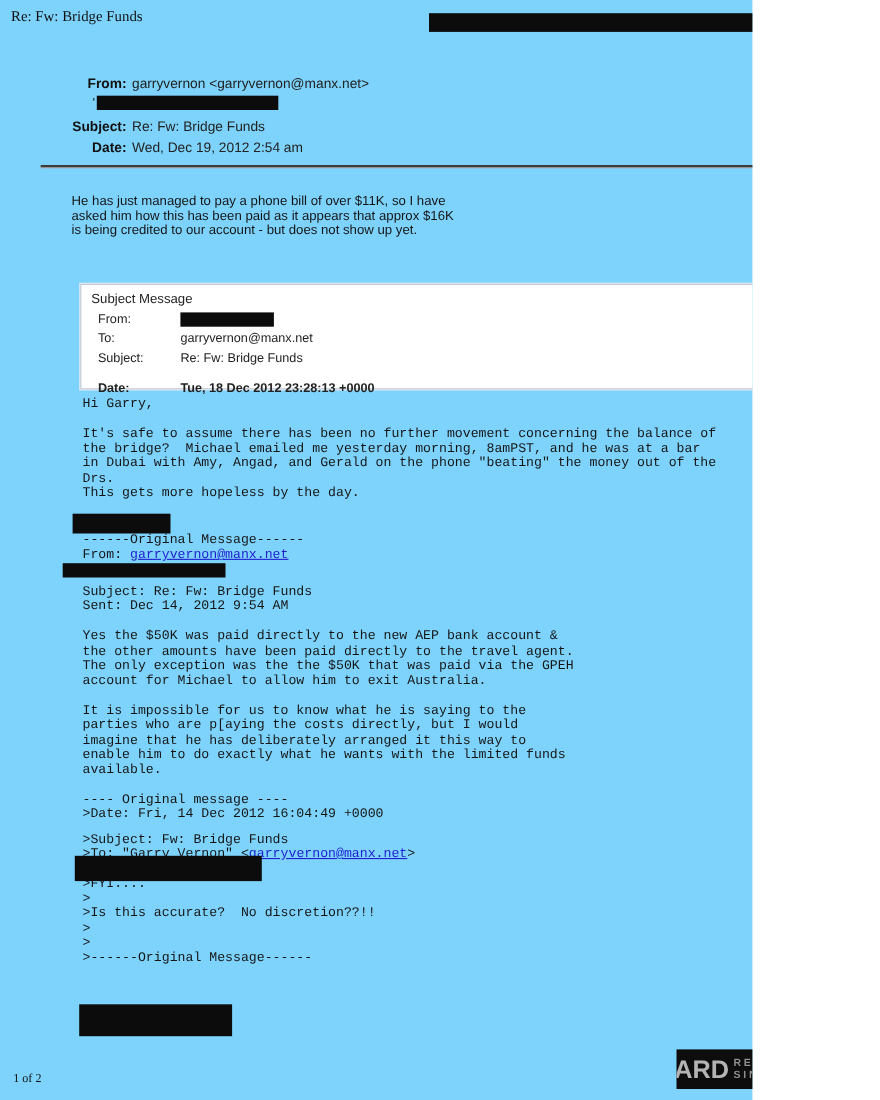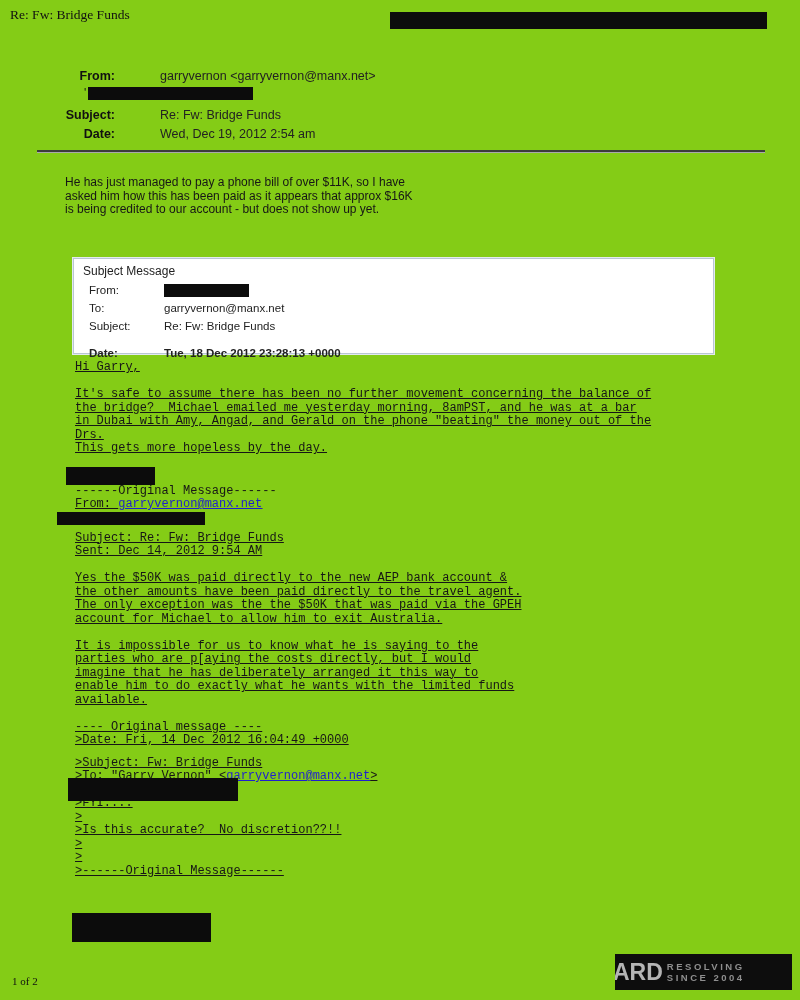--- a/index.html
+++ b/index.html
@@ -1,49 +1,49 @@
 <!DOCTYPE html>
 <html><head>
 <meta charset="utf-8">
 <style>
   * { margin:0; padding:0; box-sizing:border-box; }
   html,body { background:#ffffff; }
   .page {
-    position:relative; width:800px; height:1000px; background:#84cc16;
+    position:relative; width:684px; height:1000px; background:#7dd3fc;
     font-family:"Liberation Sans", sans-serif; color:#1a1a1a; overflow:hidden;
   }
   .serif { font-family:"Liberation Serif", serif; }
 
   .doc-title { position:absolute; left:10px; top:7px; font-size:13.5px; color:#111; }
   .url-redaction { position:absolute; left:390px; top:12px; width:377px; height:17px; background:#0c0c0c; }
 
   
   .hdr-row { position:absolute; left:20px; width:720px; font-size:12.5px; }
   .hdr-label { display:inline-block; width:95px; text-align:right; font-weight:bold; margin-right:5px; color:#111; }
-  .hdr-value { color:#222;margin-left:40px; }
+  .hdr-value { color:#222; }
   .hdr-redacted-row { position:absolute; left:84px; top:86px; font-size:12px; }
   .hdr-redaction { display:inline-block; width:165px; height:13px; background:#0c0c0c; vertical-align:middle; margin-left:2px; }
 
   .hr-rule { position:absolute; left:37px; top:150px; width:728px; height:2px; background:#3c3c3c; box-shadow:0 1px 0 #aaaaaa; }
 
   .intro-body { position:absolute; left:65px; top:176px; font-size:12px; line-height:13.5px; white-space:pre; color:#161616; }
 
   
   .attached-box { position:absolute; left:73px; top:258px; width:641px; height:96px;
                   border:1px solid #b9c7d2; box-shadow:0 0 0 1px #e3eaf0; background:#ffffff; }
   .attached-title { position:absolute; left:9px; top:5px; font-size:12px; color:#222; }
   .att-row { position:absolute; left:15px; width:610px; font-size:11.5px; color:#222; }
   .att-label { display:inline-block; width:58px; }
   .att-redaction { display:inline-block; width:85px; height:13px; background:#0c0c0c; vertical-align:middle; margin-left:17px; }
   .att-value { display:inline-block; margin-left:17px; }
 
   
   .msg { position:absolute; left:75px; top:361px; width:700px; font-family:"Liberation Mono", "DejaVu Sans Mono", monospace;
          font-size:12px; line-height:13.5px; color:#161616; }
-  .msg .pre { white-space:pre;text-decoration:underline; }
+  .msg .pre { white-space:pre; }
   .sig-redaction { width:89px; height:18px; background:#0c0c0c; margin-top:11px; margin-left:-9px; }
   .om1 { white-space:pre; }
   .from-redaction { width:148px; height:13px; background:#0c0c0c; margin-left:-18px; margin-top:0px; }
   .subj-sent { margin-top:7px; }
   .reply-block { }
   .quoted-subject { margin-top:9px; }
   .date-redaction { position:absolute; left:-7px; top:417px; width:170px; height:23px; background:#0c0c0c; }
   .tail-redaction { position:absolute; left:-3px; top:552px; width:139px; height:29px; background:#0c0c0c; }
   a.mail-link { color:#1f1fcf; text-decoration:underline; cursor:pointer; }
 

